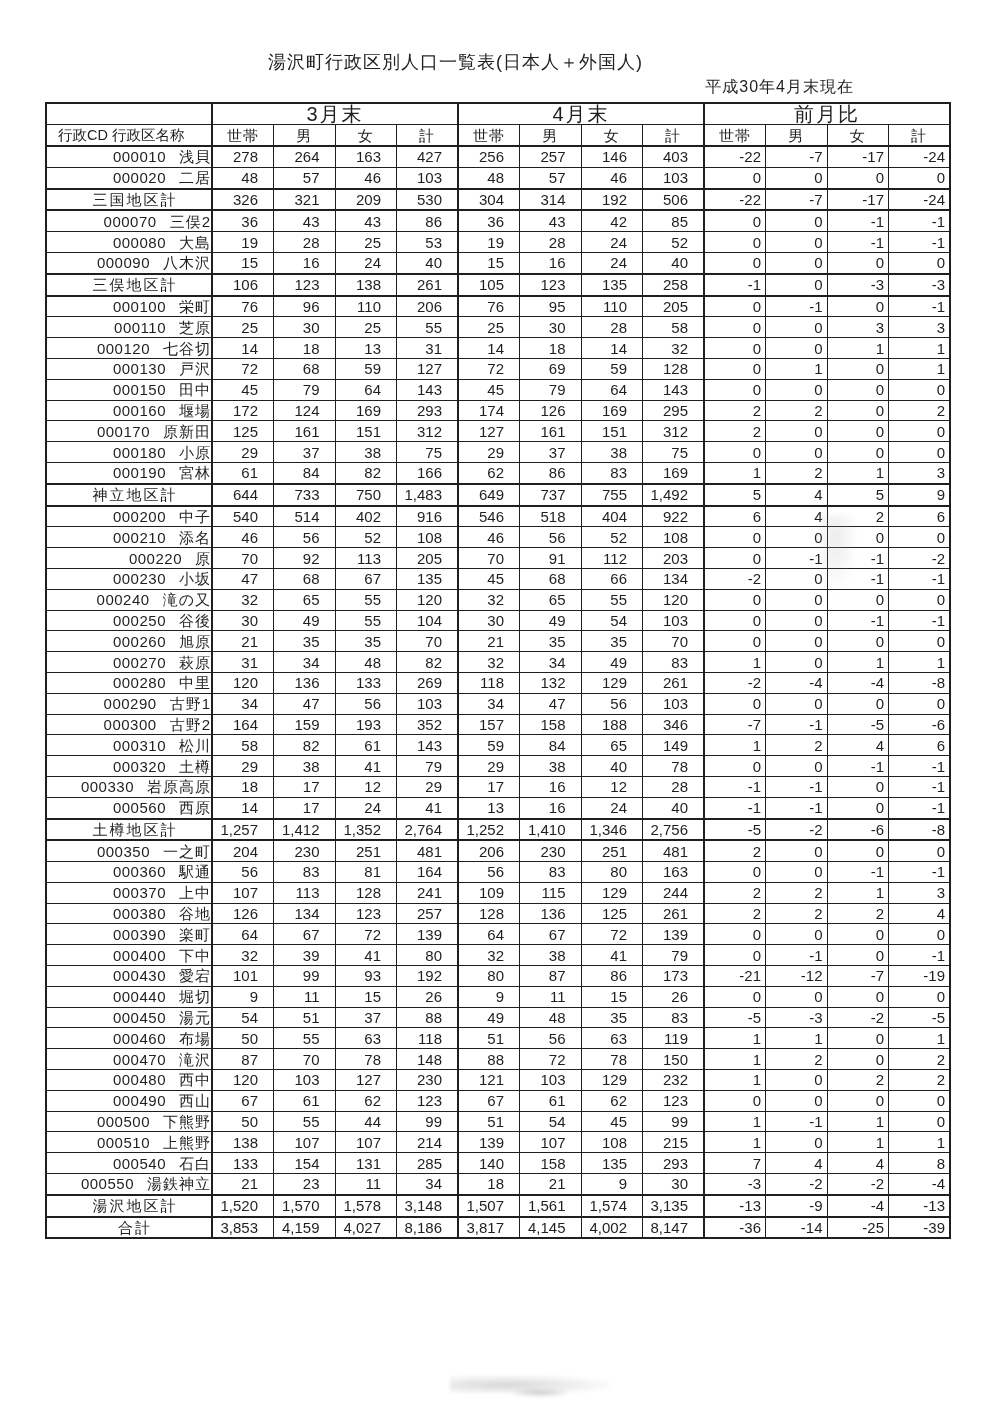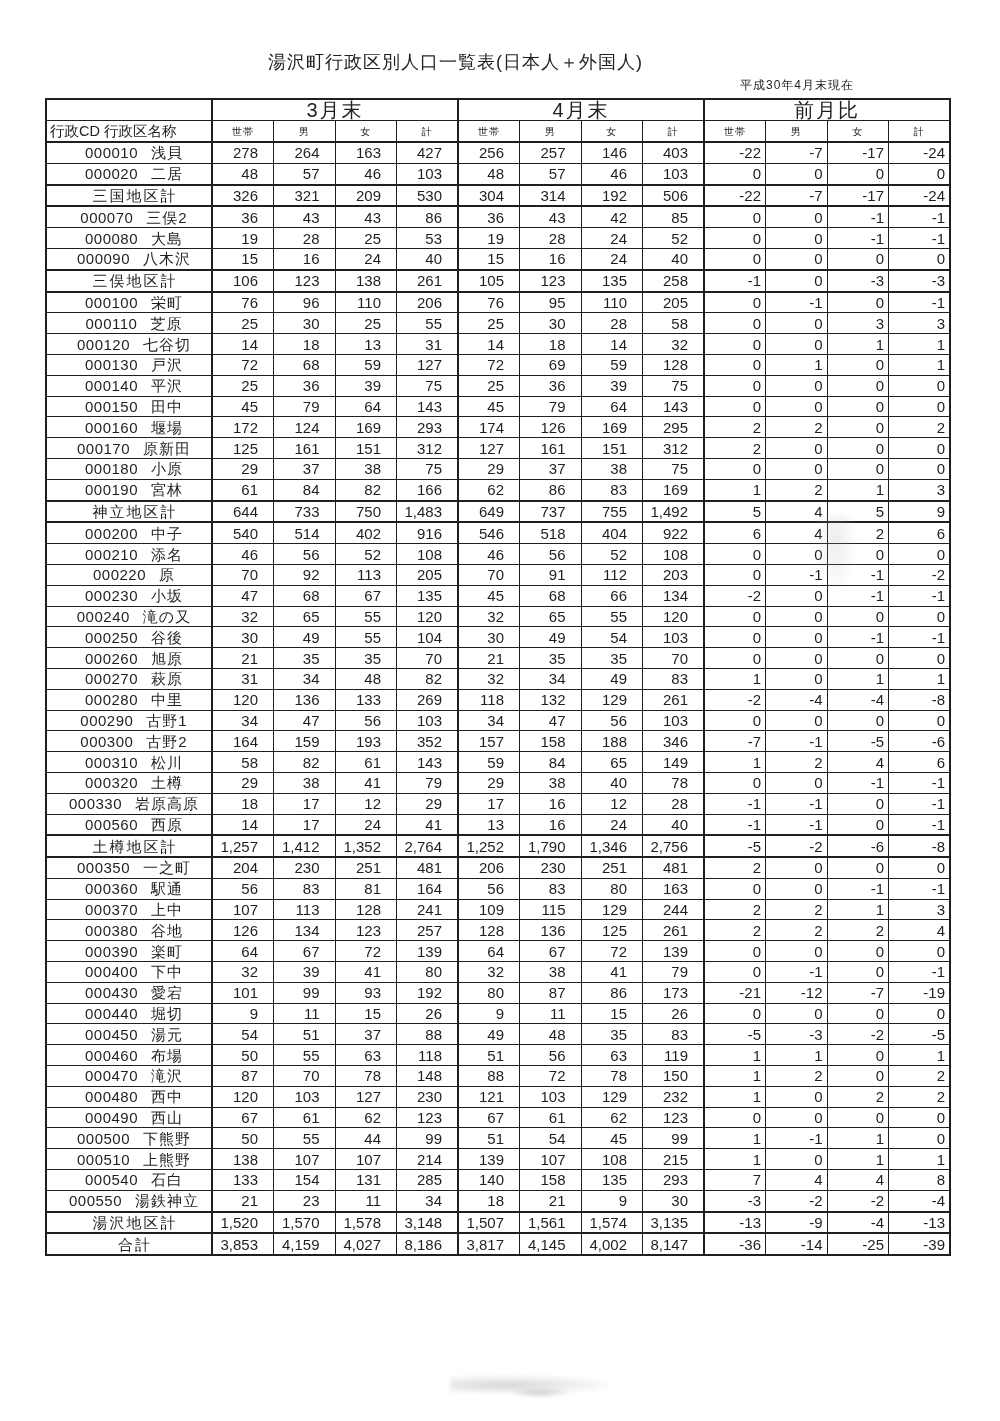--- a/index.html
+++ b/index.html
@@ -23,21 +23,21 @@
   .doc-title{
     text-align:center;
     font-size:18px;
     letter-spacing:1px;
     margin-top:20px;
     margin-bottom:3px;
     white-space:nowrap;
   }
   .date-note{
     text-align:right;
-    font-size:12px;
+    font-size:16px;
     letter-spacing:1px;
     padding-right:12px;
     margin-bottom:4px;
     white-space:nowrap;
   }
   table.tbl{
     border-collapse:collapse;
     table-layout:fixed;
     width:905px;
     border:2.5px solid var(--ink);
@@ -48,28 +48,28 @@
     font-size:15px;
     line-height:19px;
     padding:0;
     font-weight:normal;
     overflow:hidden;
     white-space:nowrap;
     vertical-align:middle;
   }
   .tbl th{height:20px;}
   th.group{font-size:20px;letter-spacing:2px;}
-  th.sub{font-size:10px;letter-spacing:1px;}
-  th.idh{font-size:14.5px;text-align:left;padding-left:3px;letter-spacing:0;}
+  th.sub{font-size:15px;letter-spacing:1px;}
+  th.idh{font-size:14.5px;text-align:left;padding-left:11px;letter-spacing:0;}
   .gl{border-left-width:2.5px !important;}
   thead tr.subrow th{border-bottom-width:2px;}
   td.num{text-align:right;font-variant-numeric:tabular-nums;}
   td.m{padding-right:15px;}
   td.d{padding-right:4px;}
-  td.name-cell{text-align:center;padding-left:10px;}
+  td.name-cell{text-align:right;padding-left:10px;}
   .code{display:inline-block;letter-spacing:0.5px;}
   .district{display:inline-block;margin-left:13px;letter-spacing:1px;}
   tr.subtotal td,tr.total td{
     border-top-width:2px;
     border-bottom-width:2px;
   }
   tr.subtotal td.name-cell,tr.total td.name-cell{
     text-align:center;padding-left:12px;letter-spacing:2px;
   }
   
@@ -285,35 +285,20 @@
           <td class="num m gl">72</td>
           <td class="num m">69</td>
           <td class="num m">59</td>
           <td class="num m">128</td>
           <td class="num d gl">0</td>
           <td class="num d">1</td>
           <td class="num d">0</td>
           <td class="num d">1</td>
         </tr>
         <tr class="data">
-          <td class="name-cell"><span class="code">000140</span><span class="district">平沢</span></td>
-          <td class="num m gl">25</td>
-          <td class="num m">36</td>
-          <td class="num m">39</td>
-          <td class="num m">75</td>
-          <td class="num m gl">25</td>
-          <td class="num m">36</td>
-          <td class="num m">39</td>
-          <td class="num m">75</td>
-          <td class="num d gl">0</td>
-          <td class="num d">0</td>
-          <td class="num d">0</td>
-          <td class="num d">0</td>
-        </tr>
-        <tr class="data">
           <td class="name-cell"><span class="code">000150</span><span class="district">田中</span></td>
           <td class="num m gl">45</td>
           <td class="num m">79</td>
           <td class="num m">64</td>
           <td class="num m">143</td>
           <td class="num m gl">45</td>
           <td class="num m">79</td>
           <td class="num m">64</td>
           <td class="num m">143</td>
           <td class="num d gl">0</td>
@@ -621,21 +606,21 @@
           <td class="num d">0</td>
           <td class="num d">-1</td>
         </tr>
         <tr class="subtotal">
           <td class="name-cell"><span>土樽地区計</span></td>
           <td class="num m gl">1,257</td>
           <td class="num m">1,412</td>
           <td class="num m">1,352</td>
           <td class="num m">2,764</td>
           <td class="num m gl">1,252</td>
-          <td class="num m">1,790</td>
+          <td class="num m">1,410</td>
           <td class="num m">1,346</td>
           <td class="num m">2,756</td>
           <td class="num d gl">-5</td>
           <td class="num d">-2</td>
           <td class="num d">-6</td>
           <td class="num d">-8</td>
         </tr>
         <tr class="data">
           <td class="name-cell"><span class="code">000350</span><span class="district">一之町</span></td>
           <td class="num m gl">204</td>

